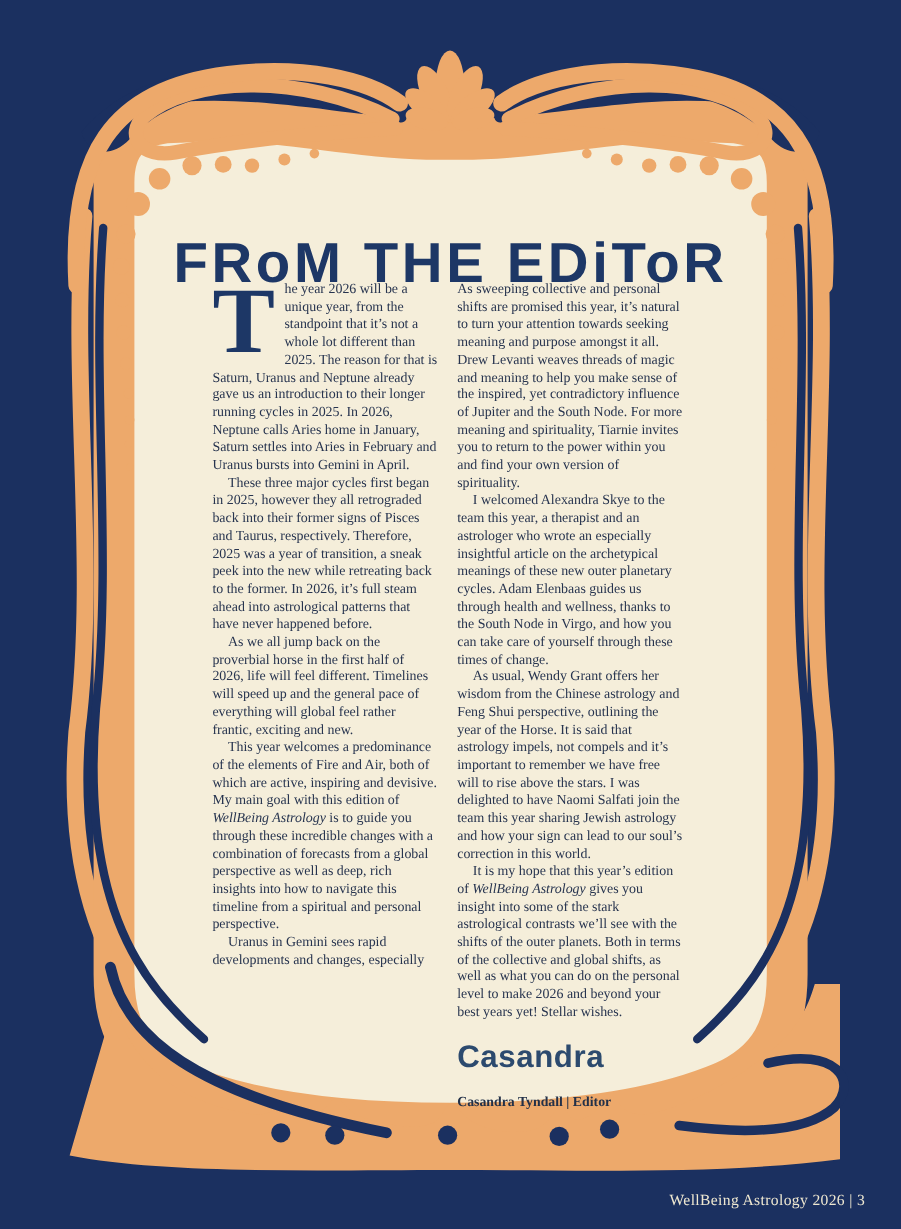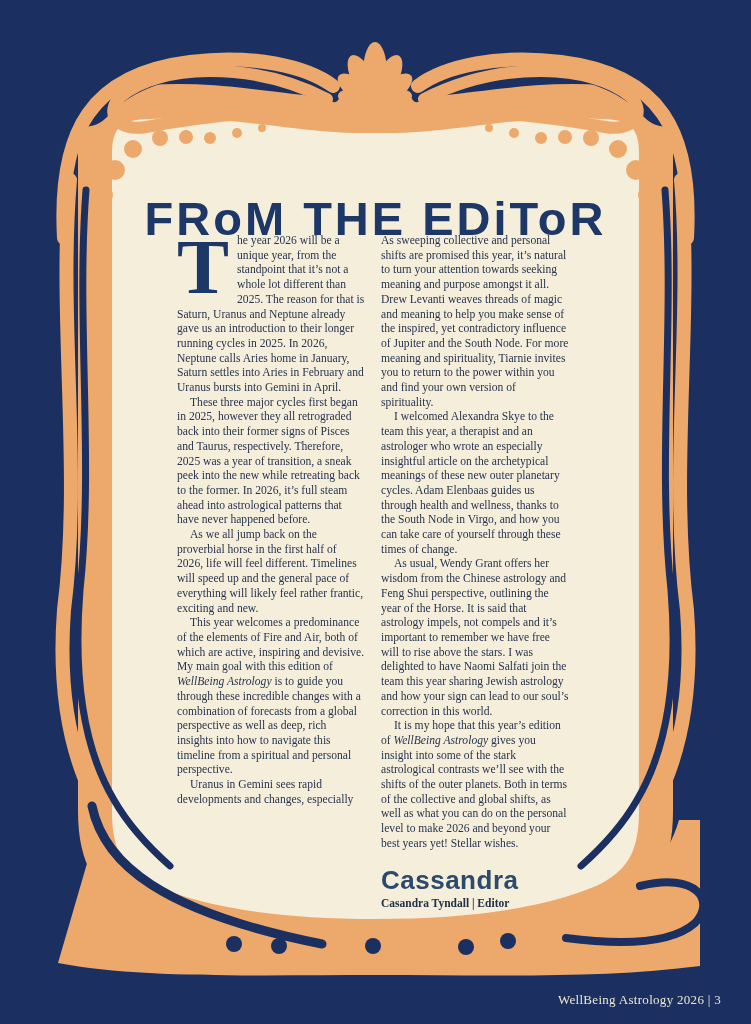--- a/index.html
+++ b/index.html
@@ -21,21 +21,21 @@
   .col i{}
   .dropcap{
     float:left;font-family:"Liberation Serif",serif;font-weight:bold;
     font-size:78px;line-height:58px;color:#1d3766;margin:4px 8px 0 0;
   }
   .signature{margin-top:14px}
   .sig-name{
     font-family:"Liberation Sans",sans-serif;font-size:26px;font-weight:600;
     color:#2c4a6e;letter-spacing:.5px;line-height:28px;
   }
-  .sig-byline{font-weight:bold;font-size:11.5px;color:#223048;margin-top:2px}
+  .sig-byline{font-weight:bold;font-size:11.5px;color:#223048;margin-top:18px}
   .page-footer{
     position:absolute;right:30px;bottom:16px;color:#efe8d1;
     font-size:13px;letter-spacing:.3px;text-align:right;
   }
 </style>
 </head>
 <body>
 
 <svg class="frame-svg" viewBox="0 0 751 1024" aria-hidden="true">
   <rect width="751" height="1024" fill="#1b3060"></rect>
@@ -125,31 +125,31 @@
   </g>
 </svg>
 
 <h1 class="page-title">FRoM THE EDiToR</h1>
 
 <div class="columns">
   <div class="col">
     <span class="dropcap">T</span>
   <p>he year 2026 will be a unique year, from the standpoint that it’s not a whole lot different than 2025. The reason for that is Saturn, Uranus and Neptune already gave us an introduction to their longer running cycles in 2025. In 2026, Neptune calls Aries home in January, Saturn settles into Aries in February and Uranus bursts into Gemini in April.</p>
       <p>These three major cycles first began in 2025, however they all retrograded back into their former signs of Pisces and Taurus, respectively. Therefore, 2025 was a year of transition, a sneak peek into the new while retreating back to the former. In 2026, it’s full steam ahead into astrological patterns that have never happened before.</p>
-      <p>As we all jump back on the proverbial horse in the first half of 2026, life will feel different. Timelines will speed up and the general pace of everything will likely feel rather frantic, exciting and new.</p>
+      <p>As we all jump back on the proverbial horse in the first half of 2026, life will feel different. Timelines will speed up and the general pace of everything will global feel rather frantic, exciting and new.</p>
       <p>This year welcomes a predominance of the elements of Fire and Air, both of which are active, inspiring and devisive. My main goal with this edition of <i>WellBeing Astrology</i> is to guide you through these incredible changes with a combination of forecasts from a global perspective as well as deep, rich insights into how to navigate this timeline from a spiritual and personal perspective.</p>
       <p>Uranus in Gemini sees rapid developments and changes, especially</p>
     </div>
   <div class="col">
     <div>
         <p>As sweeping collective and personal shifts are promised this year, it’s natural to turn your attention towards seeking meaning and purpose amongst it all. Drew Levanti weaves threads of magic and meaning to help you make sense of the inspired, yet contradictory influence of Jupiter and the South Node. For more meaning and spirituality, Tiarnie invites you to return to the power within you and find your own version of spirituality.</p>
         <p>I welcomed Alexandra Skye to the team this year, a therapist and an astrologer who wrote an especially insightful article on the archetypical meanings of these new outer planetary cycles. Adam Elenbaas guides us through health and wellness, thanks to the South Node in Virgo, and how you can take care of yourself through these times of change.</p>
         <p>As usual, Wendy Grant offers her wisdom from the Chinese astrology and Feng Shui perspective, outlining the year of the Horse. It is said that astrology impels, not compels and it’s important to remember we have free will to rise above the stars. I was delighted to have Naomi Salfati join the team this year sharing Jewish astrology and how your sign can lead to our soul’s correction in this world.</p>
         <p>It is my hope that this year’s edition of <i>WellBeing Astrology</i> gives you insight into some of the stark astrological contrasts we’ll see with the shifts of the outer planets. Both in terms of the collective and global shifts, as well as what you can do on the personal level to make 2026 and beyond your best years yet! Stellar wishes.</p>
       </div>
     <div class="signature">
-      <div class="sig-name">Cassandra</div>
+      <div class="sig-name">Casandra</div>
       <div class="sig-byline">Casandra Tyndall | Editor</div>
     </div>
   </div>
 </div>
 
 <div class="page-footer">WellBeing Astrology 2026 | 3</div>
 
 </body></html>

